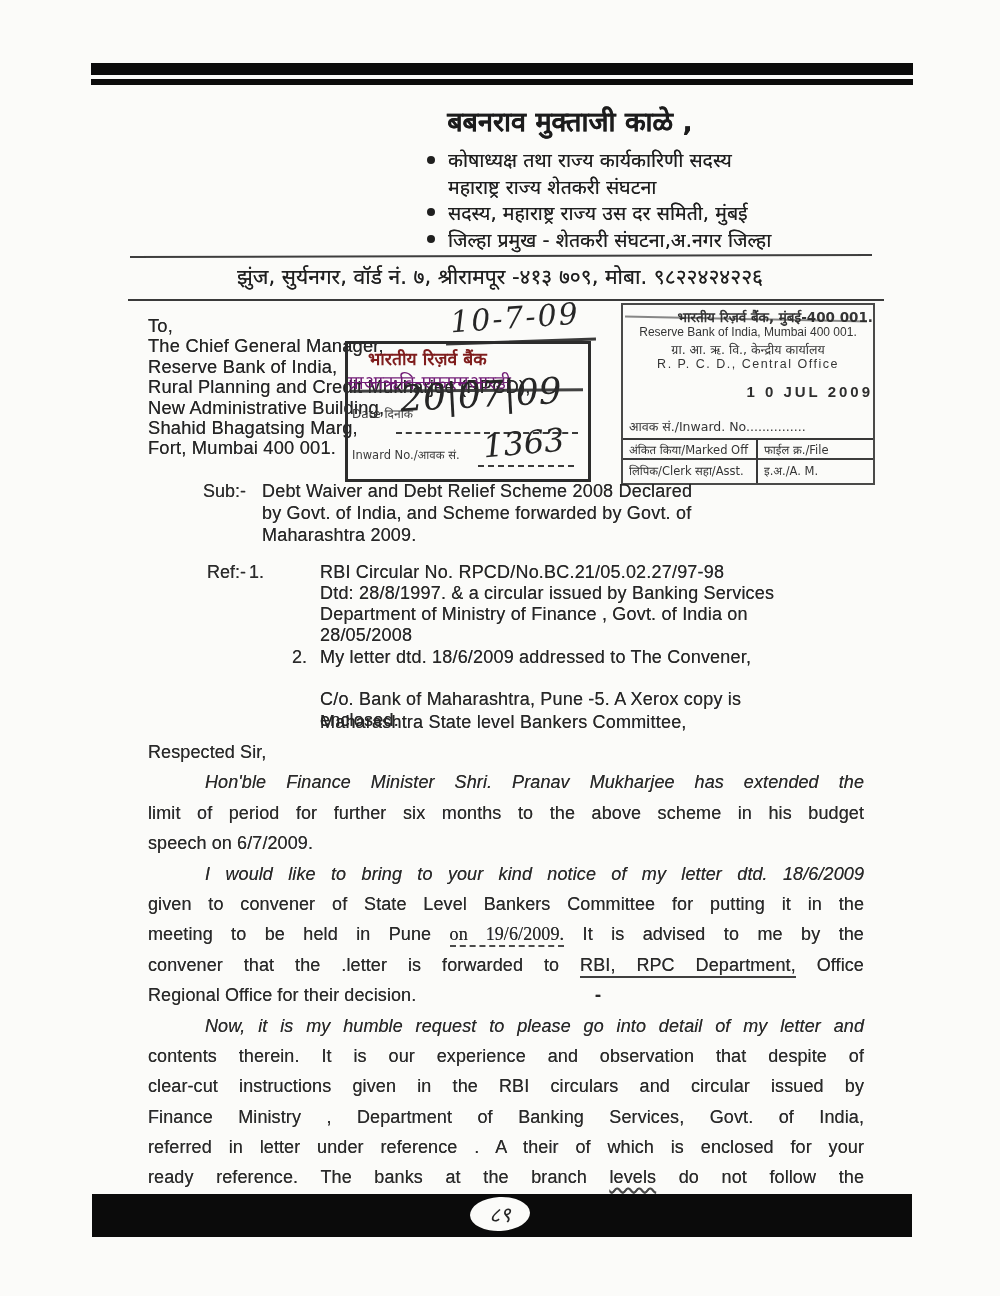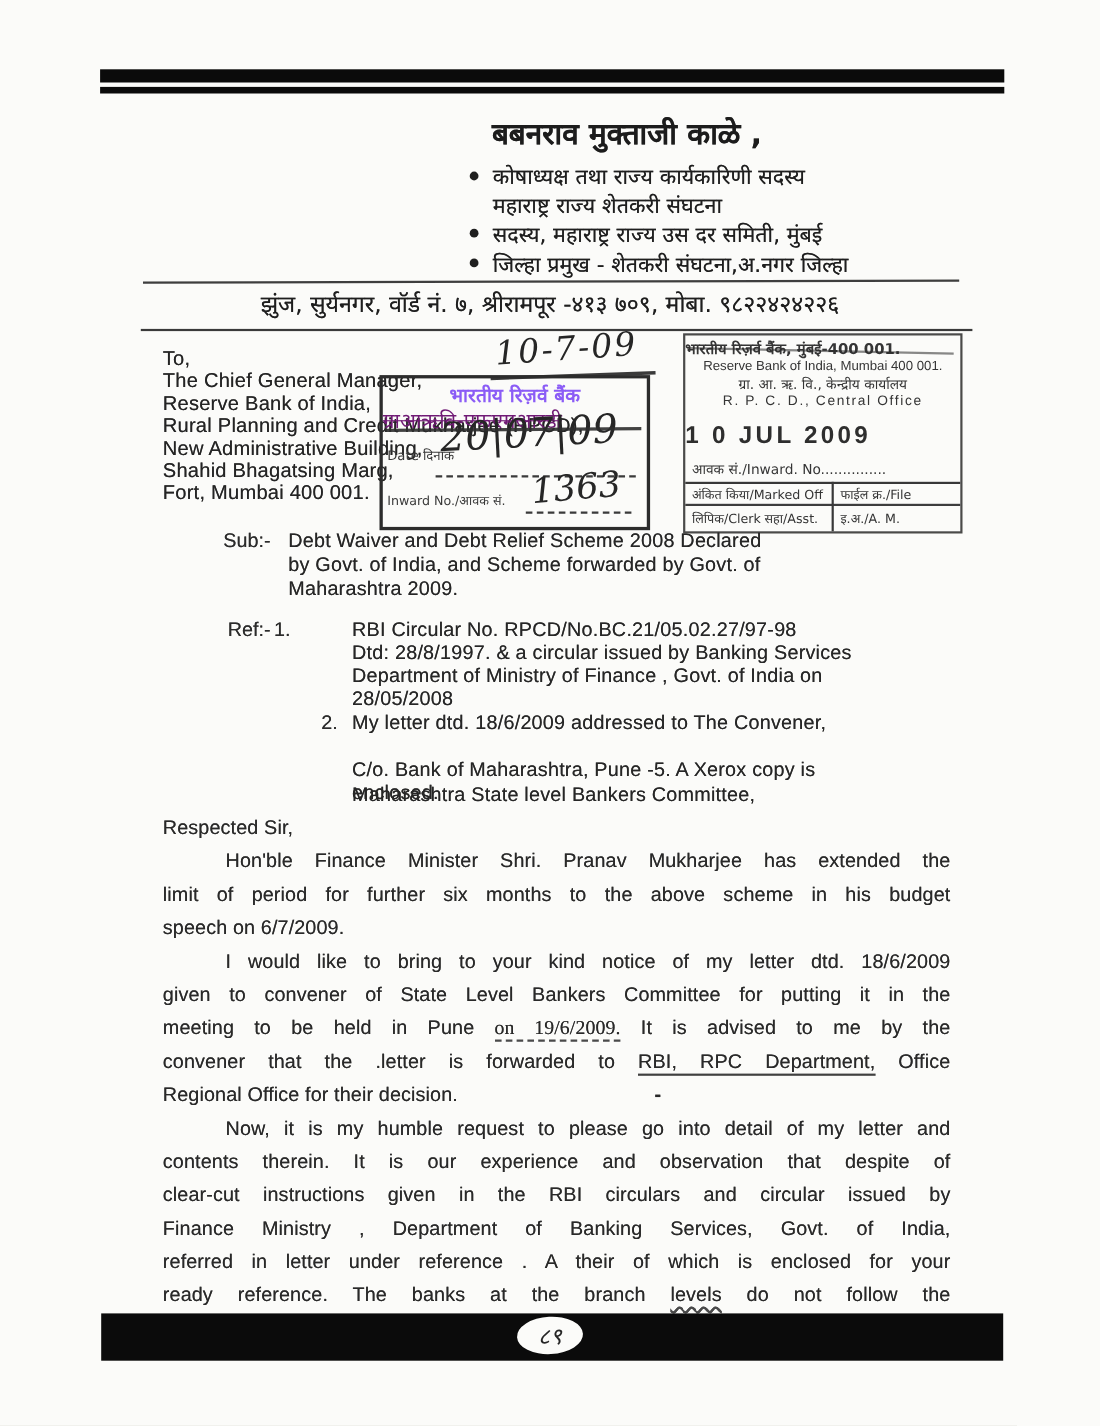--- a/index.html
+++ b/index.html
@@ -26,38 +26,38 @@
 
   
   .recipient{left:148px;top:316px;font-size:18.3px;line-height:20.4px;color:#242424;letter-spacing:0.2px;}
 
   
   .hw-top-date{left:450px;top:300px;font-size:30px;transform:rotate(-4deg);letter-spacing:2px;}
   .hw-top-underline{left:446px;top:340px;width:150px;height:2.5px;background:#3a3a3a;transform:rotate(-2deg);}
 
   
   .inner-stamp{left:345px;top:341px;width:240px;height:135px;border:3px solid #2c2c2c;}
-  .is-bank{left:0;right:0;top:2px;text-align:center;font-size:17.5px;font-weight:bold;color:#8b5cf6;white-space:nowrap;}
+  .is-bank{left:0;right:0;top:2px;font-size:17.5px;font-weight:bold;color:#7f1d1d;white-space:nowrap;padding-left:20px;}
   .is-dept{left:0;right:0;top:25px;font-size:19px;color:#701a75;text-decoration:line-through;white-space:nowrap;}
   .is-datelabel{left:4px;top:61px;font-size:12px;color:#3a3a3a;white-space:nowrap;}
   .is-hw-date{left:52px;top:30px;font-size:36px;transform:rotate(-3deg);white-space:nowrap;}
   .is-date-line{left:48px;top:88px;width:182px;border-bottom:2px dashed #3a3a3a;}
   .is-inwardlabel{left:4px;top:103px;font-size:11.5px;color:#3a3a3a;white-space:nowrap;}
   .is-hw-no{left:135px;top:80px;font-size:32px;transform:rotate(-5deg);white-space:nowrap;}
   .is-no-line{left:130px;top:121px;width:96px;border-bottom:2px dashed #3a3a3a;}
   .strike-rpcd{left:350px;top:389px;width:233px;height:2.5px;background:rgba(45,45,45,0.9);transform:rotate(-0.4deg);}
 
   
   .outer-stamp{left:621px;top:303px;width:250px;height:178px;border:2.5px solid rgba(42,42,42,0.85);color:#353535;}
-  .os-l1{left:0;right:0;top:3px;text-align:left;font-size:13.5px;font-weight:bold;white-space:nowrap;}
+  .os-l1{left:0;right:0;top:3px;text-align:right;font-size:13.5px;font-weight:bold;white-space:nowrap;}
   .os-scribble{left:2px;top:13px;width:242px;height:2px;background:rgba(40,40,40,0.55);transform:rotate(1.2deg);}
   .os-l2{left:0;right:0;top:20px;text-align:center;font-size:12px;white-space:nowrap;}
   .os-l3{left:0;right:0;top:36px;text-align:center;font-size:12.5px;white-space:nowrap;}
   .os-l4{left:0;right:0;top:52px;text-align:center;font-size:12.5px;letter-spacing:1.5px;white-space:nowrap;}
-  .os-date{left:0;right:0;top:78px;text-align:left;font-size:22px;font-weight:600;letter-spacing:3px;color:#2e2e2e;white-space:nowrap;}
+  .os-date{left:0;right:0;top:78px;text-align:right;font-size:15px;font-weight:600;letter-spacing:3px;color:#2e2e2e;white-space:nowrap;}
   .os-inward{left:6px;top:113px;font-size:12.5px;white-space:nowrap;}
   .os-hline1{left:0;top:133px;width:100%;height:2px;background:#383838;}
   .os-hline2{left:0;top:153px;width:100%;height:1.5px;background:#3d3d3d;}
   .os-vline{left:133px;top:133px;width:2px;height:45px;background:#383838;}
   .os-cell{font-size:11.5px;white-space:nowrap;}
   .os-marked{left:6px;top:137px;} .os-file{left:141px;top:137px;}
   .os-clerk{left:6px;top:158px;} .os-asst{left:72px;top:158px;} .os-am{left:141px;top:158px;}
 
   
   .sub-label{left:203px;top:481px;font-size:18px;}
@@ -66,21 +66,21 @@
   .ref-no1{left:249px;top:562px;font-size:18px;}
   .ref-no2{left:292px;top:647px;font-size:18px;}
   .rl{font-size:18px;letter-spacing:0.2px;white-space:nowrap;color:#262626;}
   .r1a{left:320px;top:562px;} .r1b{left:320px;top:583px;} .r1c{left:320px;top:604px;} .r1d{left:320px;top:625px;}
   .r2a{left:320px;top:647px;} .r2b{left:320px;top:668px;margin-top:44px;} .r2c{left:320px;top:689px;} .r2d{left:320px;top:710px;}
 
   
   .body-block{left:148px;top:737px;width:716px;font-size:18px;letter-spacing:0.1px;color:#292929;}
   .bl{height:30.4px;line-height:30.4px;position:relative;white-space:nowrap;}
   .just{white-space:normal;text-align:justify;text-align-last:justify;}
-  .ind{text-indent:57px;}
+  .ind{text-indent:57px;font-style:italic;}
   .u-dash{border-bottom:2px dashed #4a4a4a;padding-bottom:1px;font-family:Liberation Serif, serif;}
   .u-solid{border-bottom:2px solid #404040;padding-bottom:1px;}
   .u-wavy{text-decoration:underline wavy #4a4a4a 1.5px;text-underline-offset:4px;}
   .stray-dash{position:absolute;left:447px;top:0;font-weight:bold;}
 
   
   .footer-bar{left:92px;top:1194px;width:820px;height:43px;background:#0b0b0b;}
   .page-ellipse{left:378px;top:3px;width:60px;height:34px;background:#fbfbf9;border-radius:50%;
                 transform:rotate(-3deg);display:flex;align-items:center;justify-content:center;}
   .page-num{font-size:21px;transform:rotate(2deg);}

